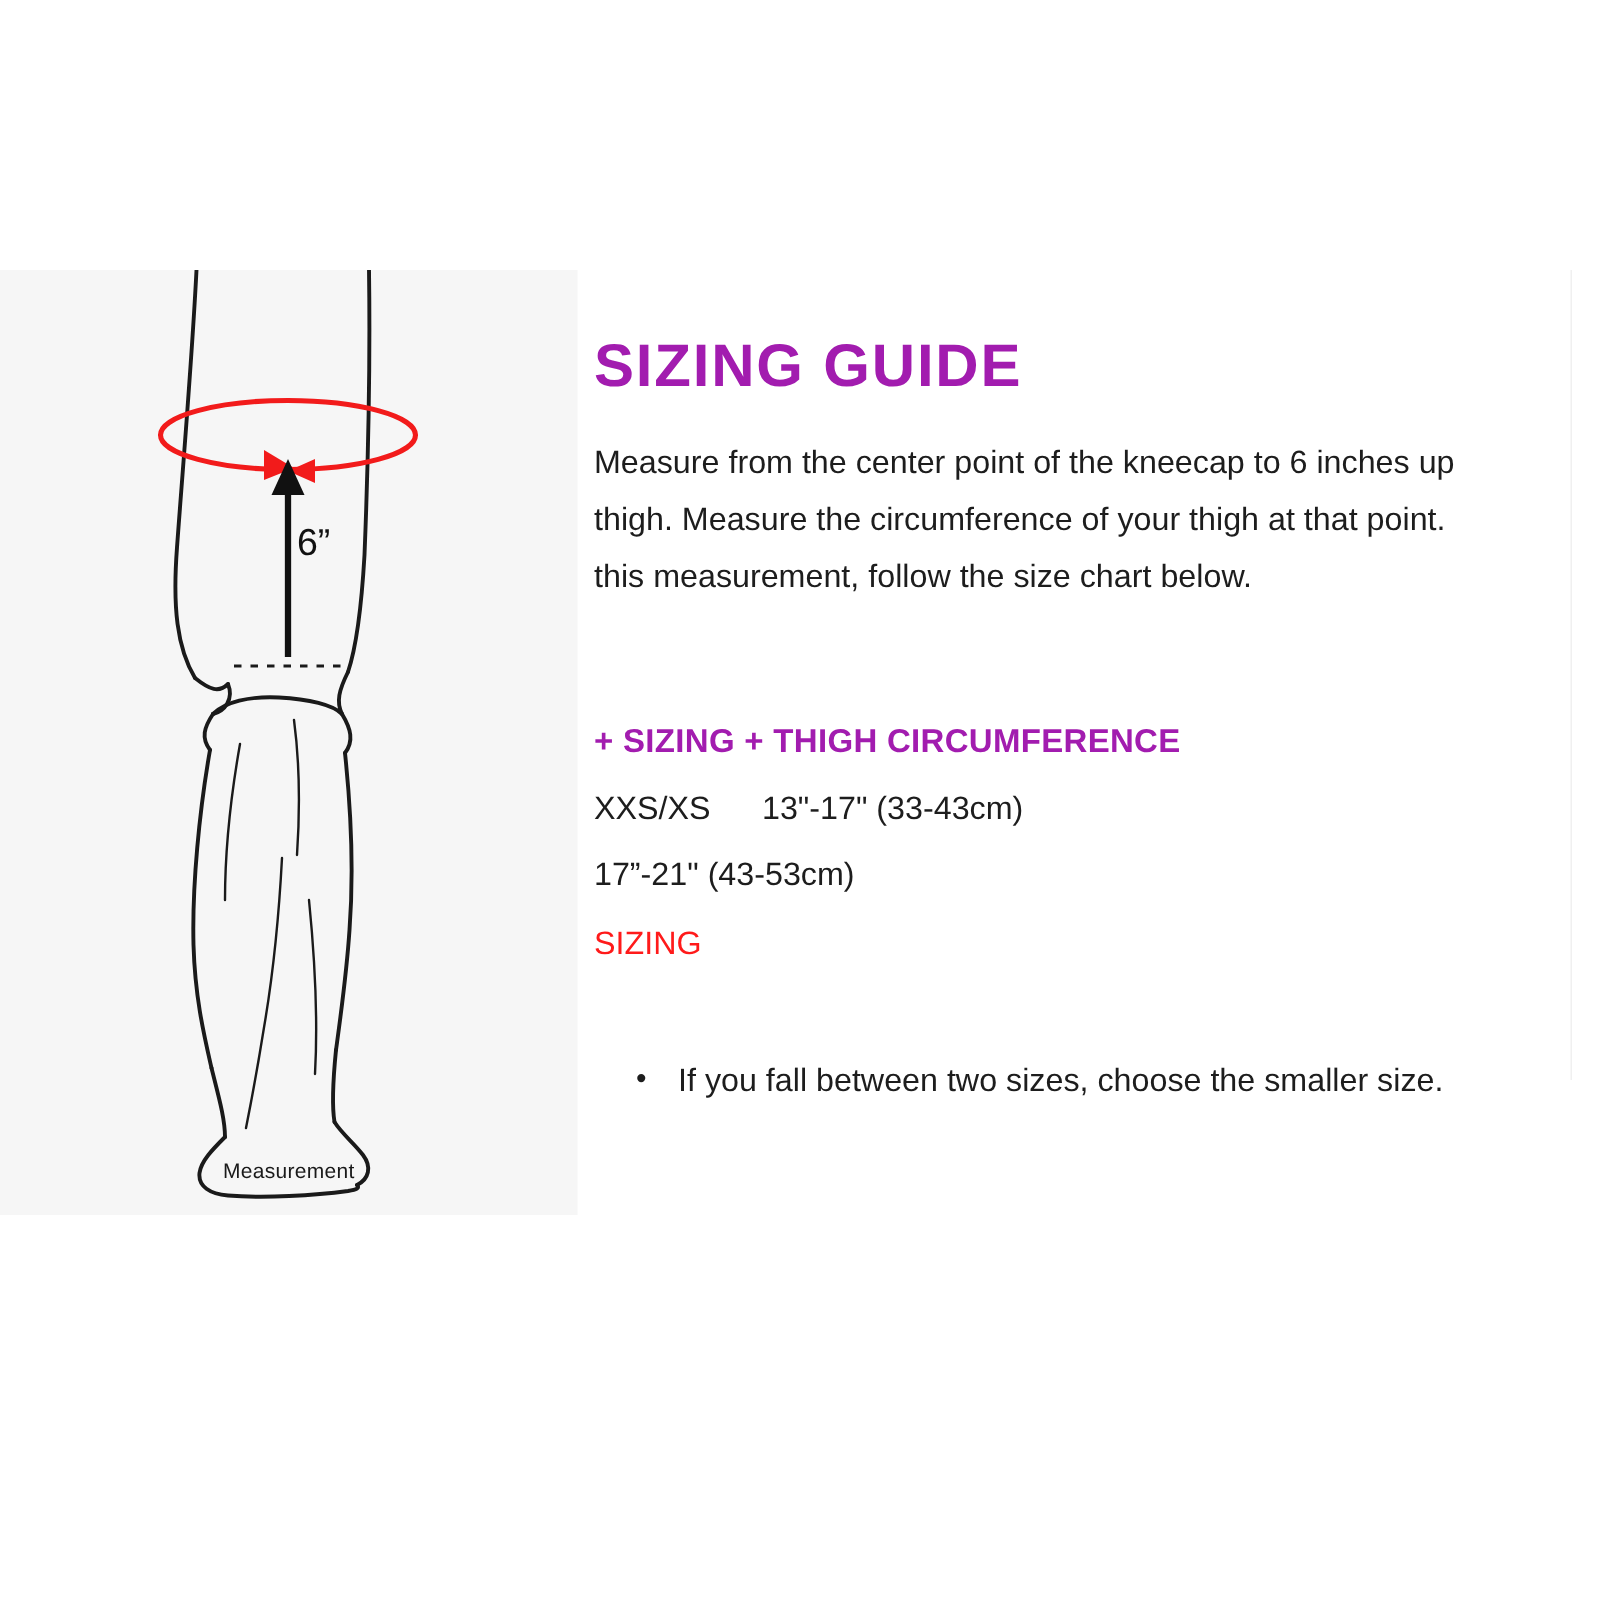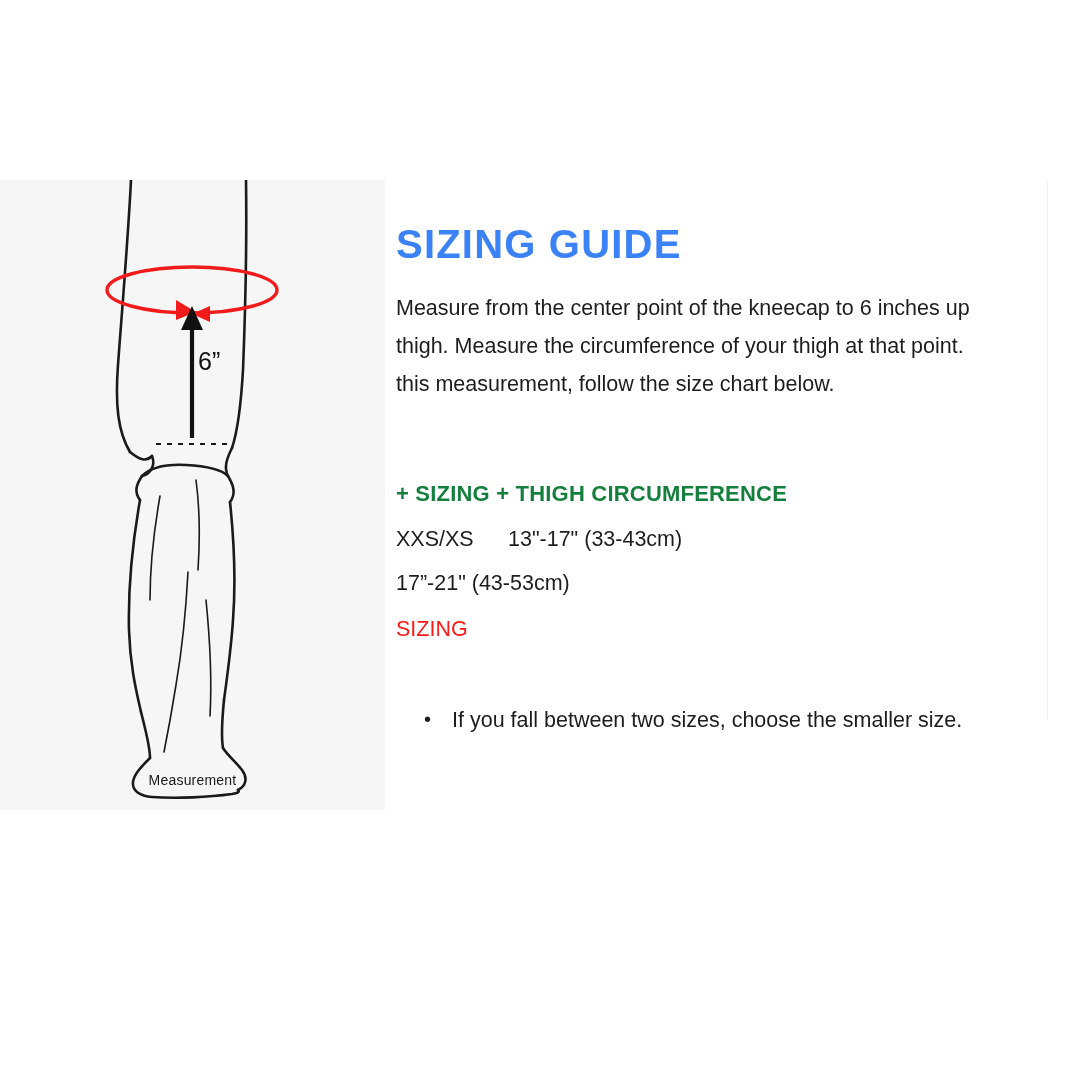--- a/index.html
+++ b/index.html
@@ -49,41 +49,41 @@
     left: 396px;
     top: 222px;
     width: 684px;
   }
 
   #guide-title {
     font-size: 40px;
     font-weight: bold;
     letter-spacing: 1.2px;
     margin: 0 0 22px 0;
-    color: #3b82f6;
+    color: #a21caf;
   }
 
   #intro-paragraph {
     font-size: 21.5px;
     line-height: 38px;
     color: #1d1d1d;
     margin: 0;
     width: 700px;
     white-space: nowrap;
   }
   #intro-paragraph .line {
     display: block;
   }
 
   #sizing-heading {
     font-size: 22px;
     font-weight: bold;
     letter-spacing: 0.2px;
     margin: 78px 0 10px 0;
-    color: #15803d;
+    color: #a21caf;
   }
 
   .size-row {
     display: flex;
     font-size: 21.5px;
     line-height: 44px;
     color: #1d1d1d;
   }
   .size-label {
     width: 112px;

